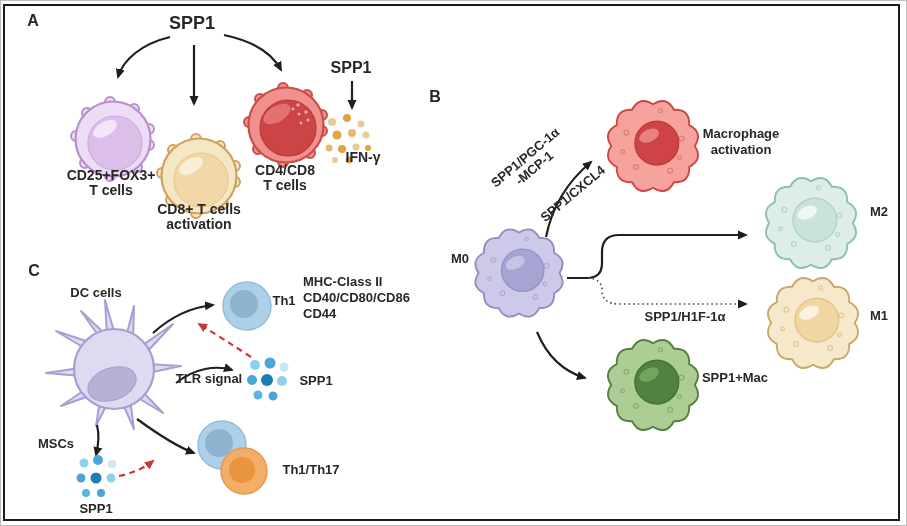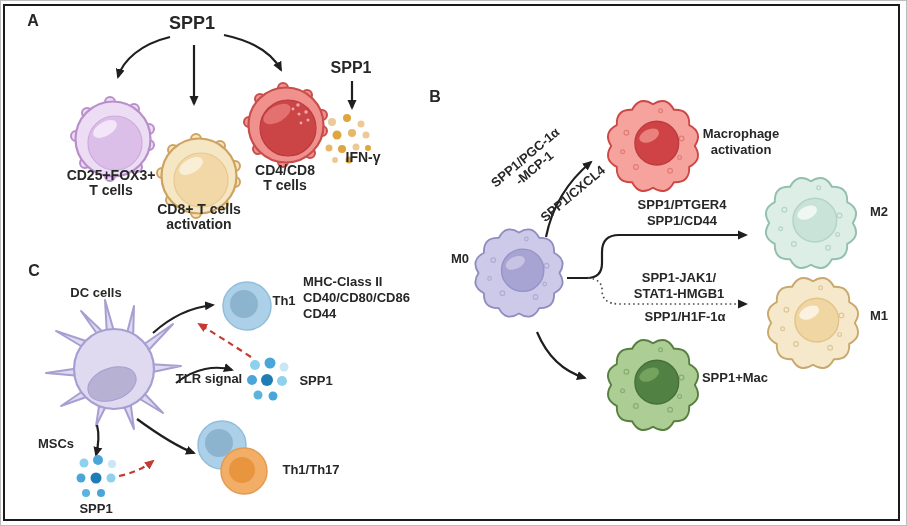--- a/index.html
+++ b/index.html
@@ -277,29 +277,21 @@
   <div class="lbl fs13" style="left:459px;top:258px">M0</div>
   <div class="lbl rot40" style="left:529px;top:162px">
     <div>SPP1/PGC-1α</div>
     <div>-MCP-1</div>
   </div>
   <div class="lbl rot40" style="left:572px;top:193px">SPP1/CXCL4</div>
   <div class="lbl fs13" style="left:740px;top:140px">
     <div>Macrophage</div>
     <div>activation</div>
   </div>
-  <div class="lbl fs13" style="left:681px;top:211px">
-    <div>SPP1/PTGER4</div>
-    <div>SPP1/CD44</div>
-  </div>
   <div class="lbl fs13" style="left:878px;top:211px">M2</div>
-  <div class="lbl fs13" style="left:678px;top:284px">
-    <div>SPP1-JAK1/</div>
-    <div>STAT1-HMGB1</div>
-  </div>
   <div class="lbl fs13" style="left:684px;top:316px">SPP1/H1F-1α</div>
   <div class="lbl fs13" style="left:878px;top:315px">M1</div>
   <div class="lbl fs13" style="left:734px;top:377px">SPP1+Mac</div>
 
   <div class="lbl fs16" style="left:33px;top:269px">C</div>
   <div class="lbl fs13" style="left:95px;top:292px">DC cells</div>
   <div class="lbl fs13" style="left:283px;top:300px">Th1</div>
   <div class="lbl fs13 leftal" style="left:302px;top:297px">
     <div>MHC-Class II</div>
     <div>CD40/CD80/CD86</div>

